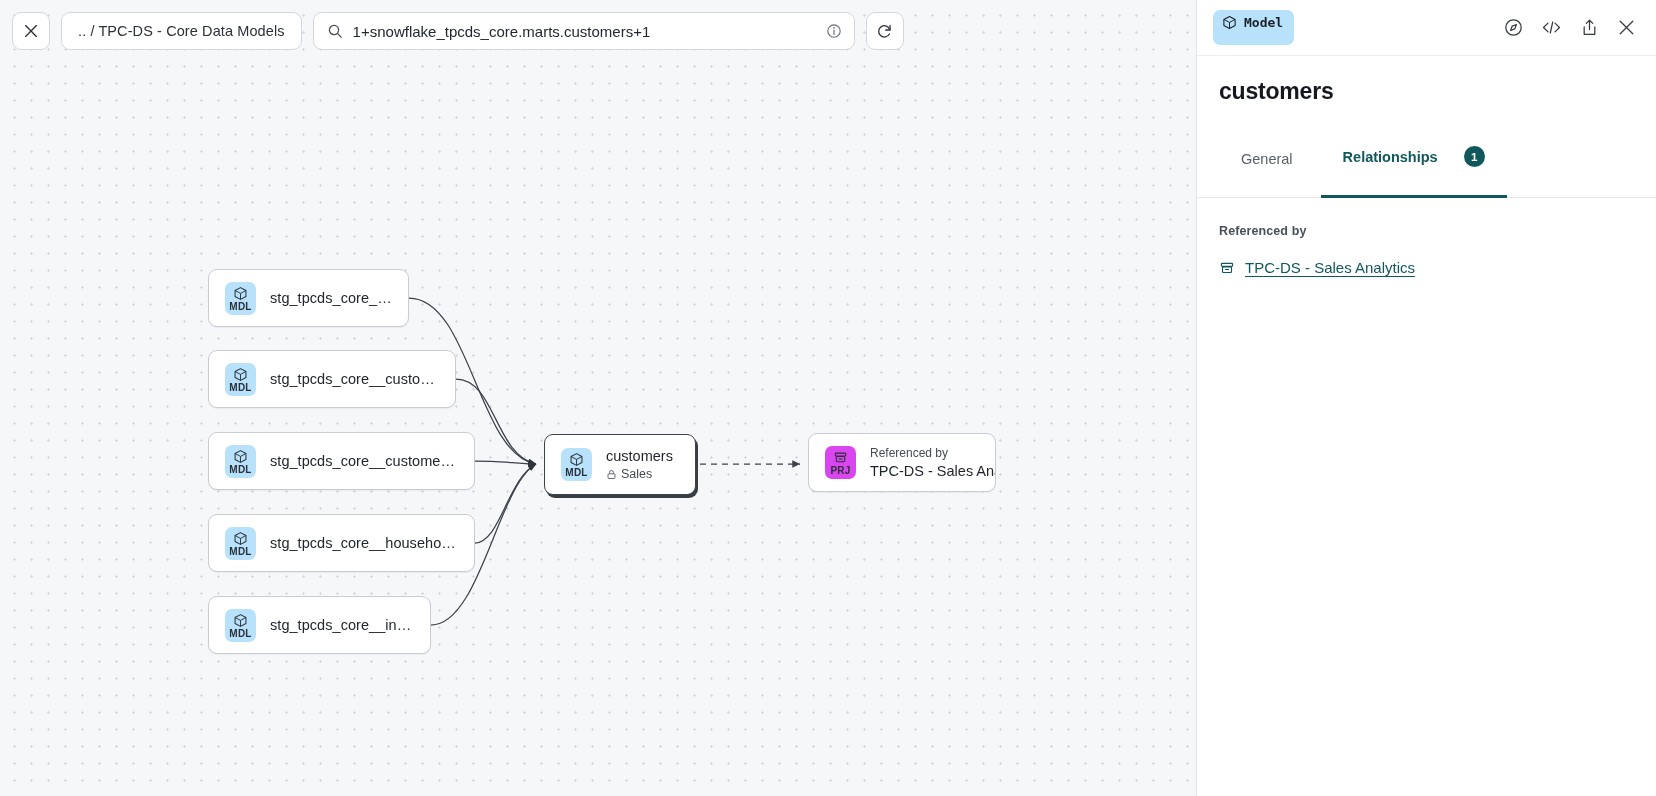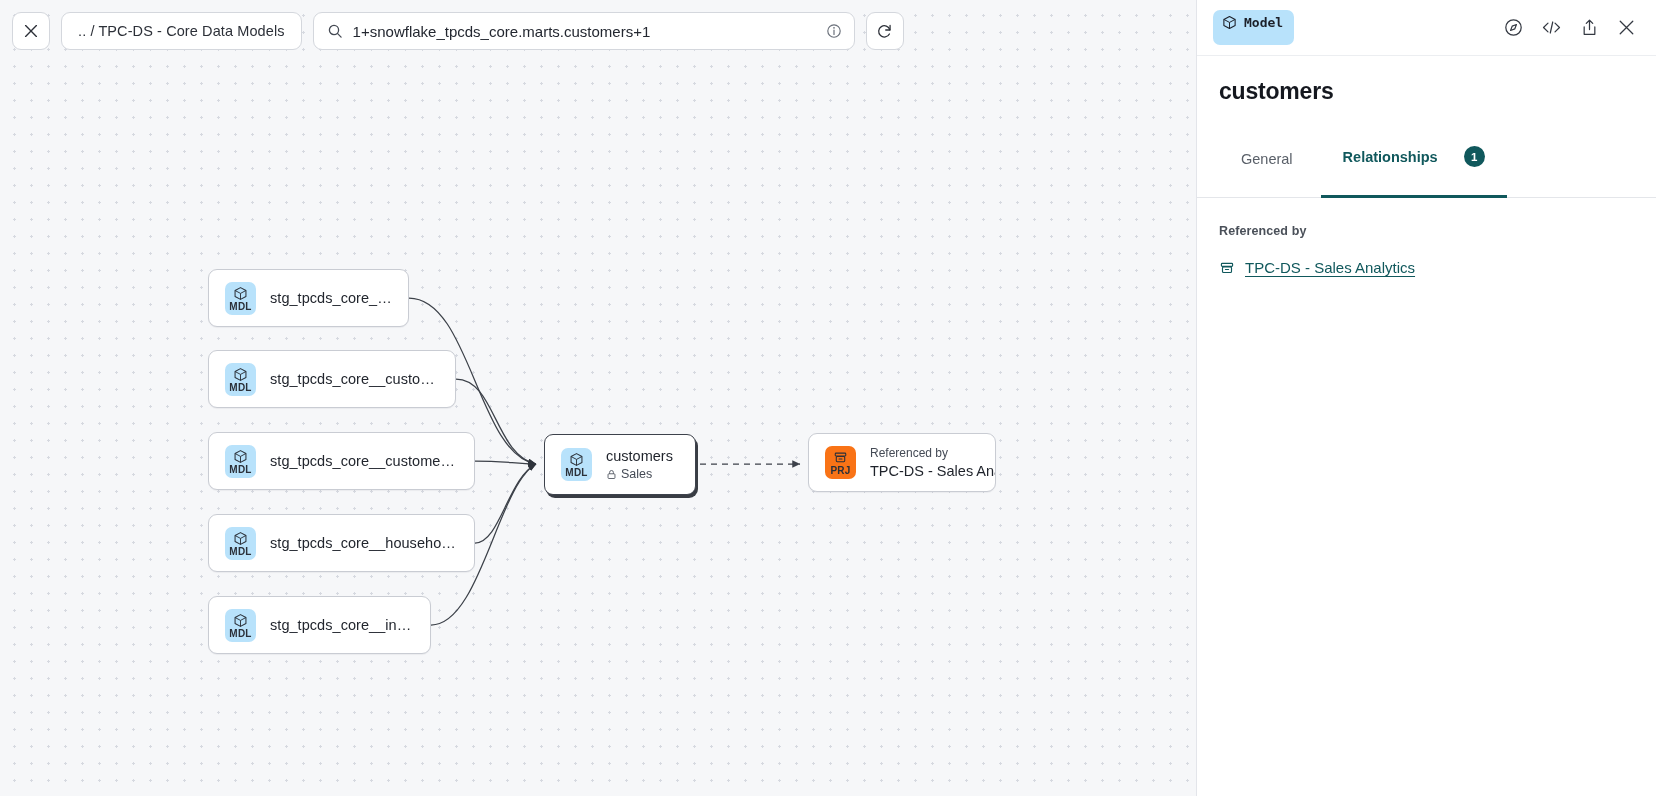--- a/index.html
+++ b/index.html
@@ -83,21 +83,21 @@
     box-shadow: 2px 3px 0 0 rgba(40,44,52,.92);
   }
   .badge {
     width: 31px; min-width: 31px; height: 33px;
     border-radius: 7px;
     display: flex; flex-direction: column;
     align-items: center; justify-content: center;
     gap: 0px;
   }
   .badge.mdl { background: #b8e2fb; }
-  .badge.prj { background: #f97316; }
+  .badge.prj { background: #d946ef; }
   .badge .btxt {
     font-size: 10px; font-weight: 700;
     letter-spacing: .2px;
     color: #2b3039;
     line-height: 9px;
     margin-top: 1px;
   }
   .node-label {
     font-size: 14.5px;
     color: #22262e;

